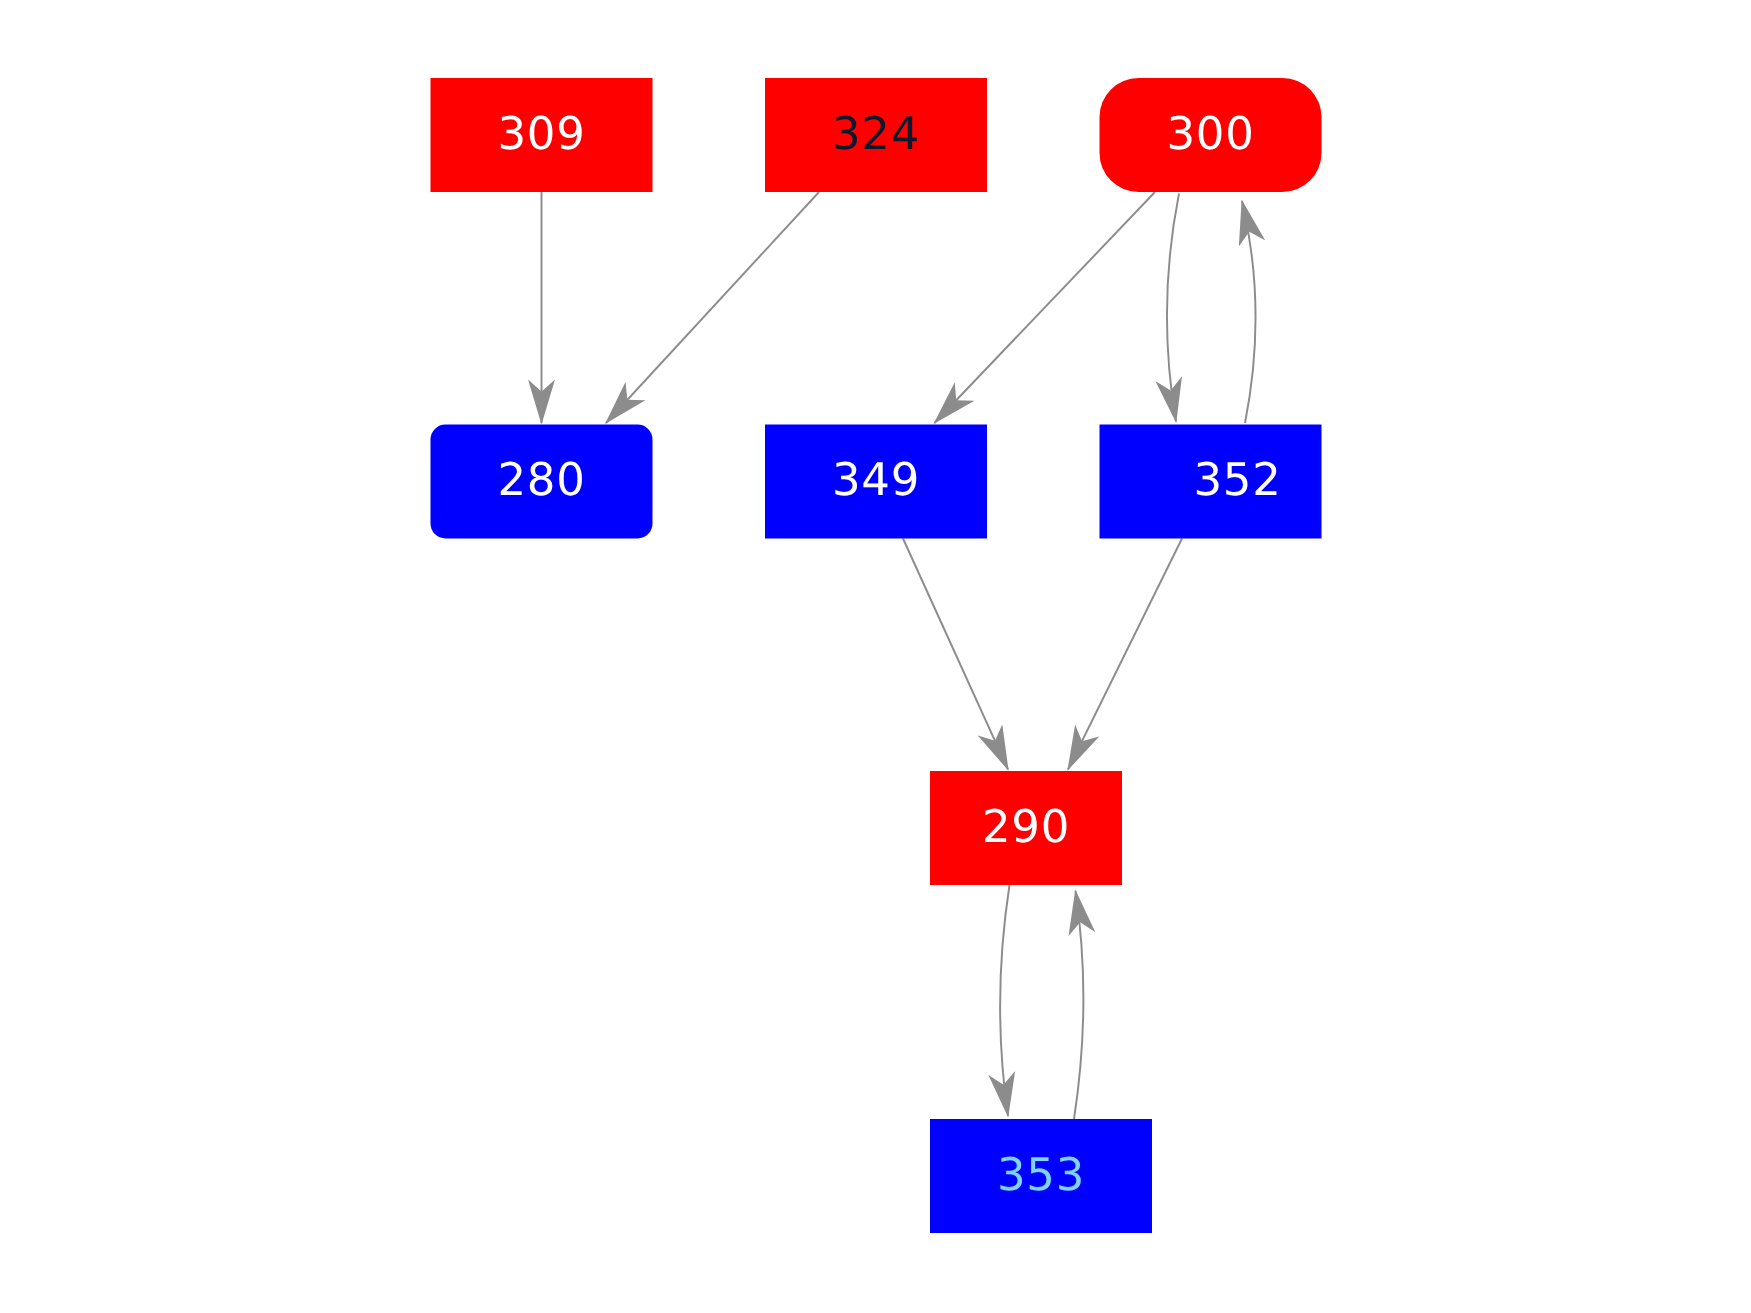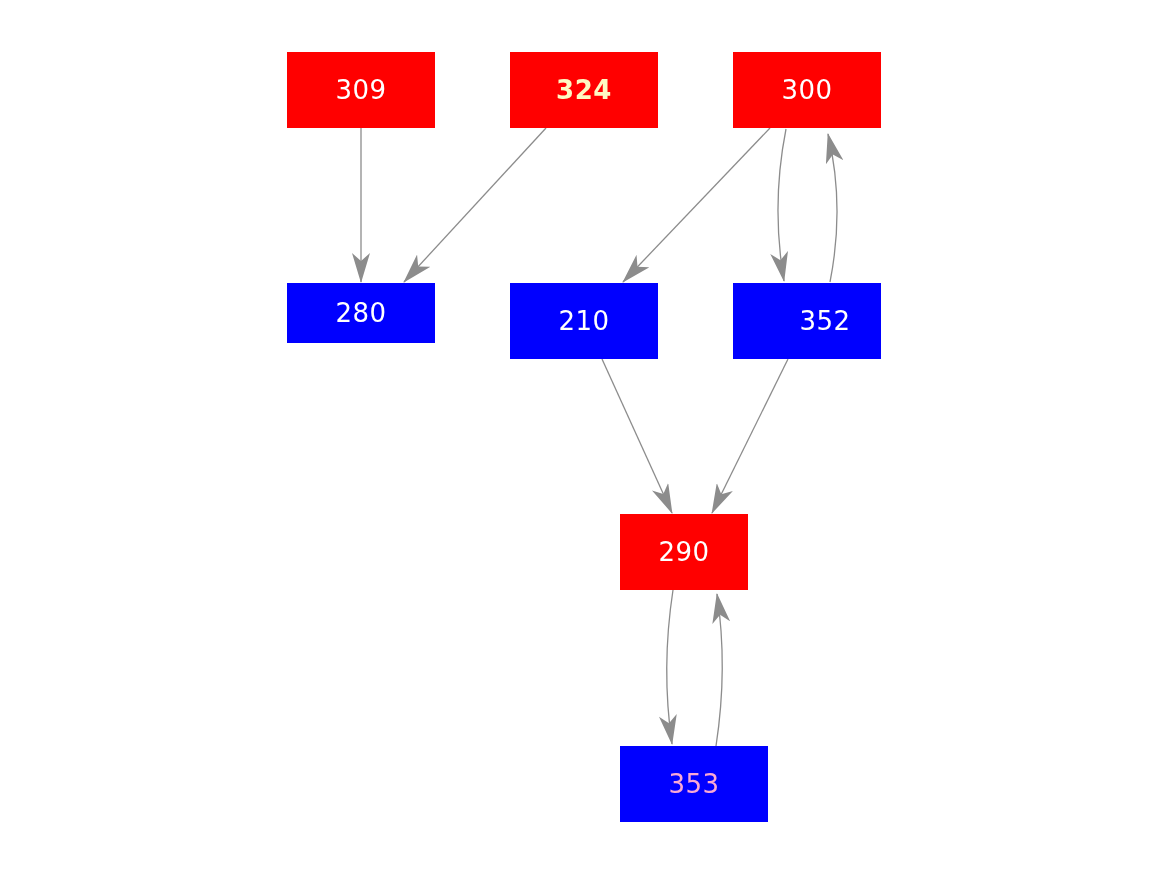--- a/index.html
+++ b/index.html
@@ -29,21 +29,21 @@
   .node {
     position: absolute;
     width: 148px;
     height: 76px;
     display: flex;
     align-items: center;
     justify-content: center;
   }
   .node-label {
     color: #ffffff;
-    font-size: 26px;
+    font-size: 30px;
     line-height: 1;
     letter-spacing: 0.5px;
   }
 </style>
 </head>
 <body>
 
 <div class="canvas">
   <svg class="edge-layer" width="1167" height="875" viewBox="0 0 1167 875" xmlns="http://www.w3.org/2000/svg">
     <defs>
@@ -61,34 +61,34 @@
         <path d="M788,359 L712,513" class="edge" stroke="#8c8c8c" marker-end="url(#arrowhead)"></path>
         <path d="M673,590 Q661,668 672,744" class="edge" stroke="#8c8c8c" marker-end="url(#arrowhead)"></path>
         <path d="M716,746 Q728,668 717,594" class="edge" stroke="#8c8c8c" marker-end="url(#arrowhead)"></path>
       </g>
   </svg>
   <div id="nodes">
       <div class="node" style="left: 287px; top: 52px; width: 148px; height: 76px; background: rgb(255, 0, 0);">
         <span class="node-label" style="color: rgb(255, 255, 255);">309</span>
       </div>
       <div class="node" style="left: 510px; top: 52px; width: 148px; height: 76px; background: rgb(255, 0, 0);">
-        <span class="node-label" style="color: #fef9c3; font-weight: bold;">324</span>
+        <span class="node-label" style="color: #0f172a;">324</span>
       </div>
-      <div class="node" style="left: 733px; top: 52px; width: 148px; height: 76px; background: rgb(255, 0, 0);">
+      <div class="node" style="left: 733px; top: 52px; width: 148px; height: 76px; background: rgb(255, 0, 0); border-radius: 26px;">
         <span class="node-label" style="color: rgb(255, 255, 255);">300</span>
       </div>
-      <div class="node" style="left: 287px; top: 283px; width: 148px; height: 60px; background: rgb(0, 0, 255);">
+      <div class="node" style="left: 287px; top: 283px; width: 148px; height: 76px; background: rgb(0, 0, 255); border-radius: 10px;">
         <span class="node-label" style="color: rgb(255, 255, 255);">280</span>
       </div>
       <div class="node" style="left: 510px; top: 283px; width: 148px; height: 76px; background: rgb(0, 0, 255);">
-        <span class="node-label" style="color: rgb(255, 255, 255);">210</span>
+        <span class="node-label" style="color: rgb(255, 255, 255);">349</span>
       </div>
       <div class="node" style="left: 733px; top: 283px; width: 148px; height: 76px; background: rgb(0, 0, 255);">
         <span class="node-label" style="color: rgb(255, 255, 255); margin-left: 36px;">352</span>
       </div>
       <div class="node" style="left: 620px; top: 514px; width: 128px; height: 76px; background: rgb(255, 0, 0);">
         <span class="node-label" style="color: rgb(255, 255, 255);">290</span>
       </div>
       <div class="node" style="left: 620px; top: 746px; width: 148px; height: 76px; background: rgb(0, 0, 255);">
-        <span class="node-label" style="color: #f9a8d4;">353</span>
+        <span class="node-label" style="color: #7dd3fc;">353</span>
       </div>
     </div>
 </div>
 
 </body></html>

